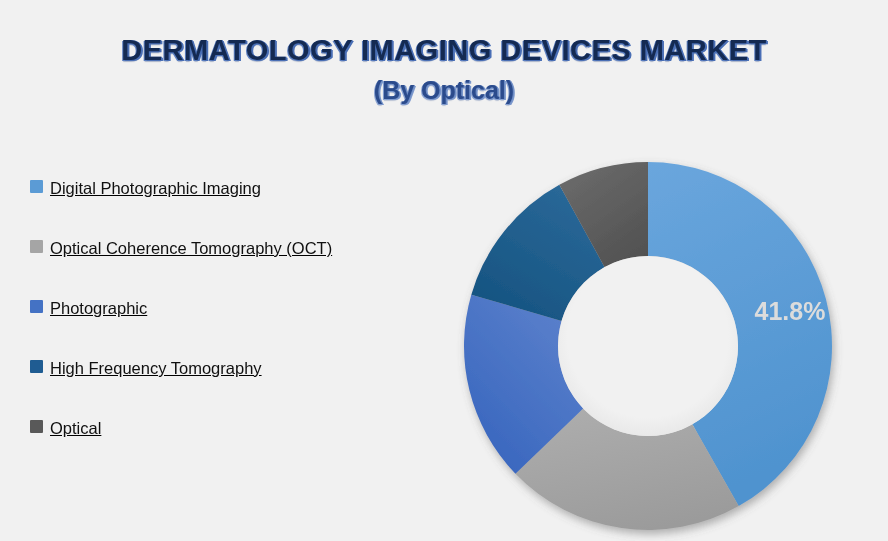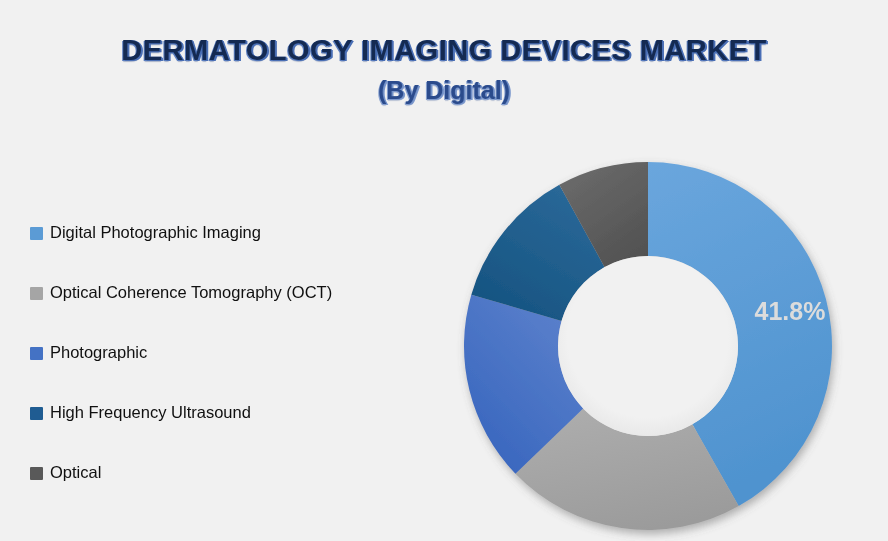--- a/index.html
+++ b/index.html
@@ -62,22 +62,23 @@
 
   
   .legend {
     position: absolute;
     left: 30px;
     top: 180px;
     width: 420px;
   }
   .legend-item {
     display: flex;
-    align-items: flex-end;
+    align-items: flex-start;
     height: 60px;
+    text-decoration: underline;
   }
   .legend-swatch {
     width: 13px;
     height: 13px;
     flex: 0 0 13px;
     margin-right: 7px;
     border-radius: 1px;
   }
   .legend-label {
     font-size: 16.5px;
@@ -109,39 +110,39 @@
     text-anchor: middle;
   }
 </style>
 </head>
 <body>
 
 <div id="chart-root">
 
   <div class="title-block">
     <h1 class="chart-title">DERMATOLOGY IMAGING DEVICES MARKET</h1>
-    <h2 class="chart-subtitle">(By Digital)</h2>
+    <h2 class="chart-subtitle">(By Optical)</h2>
   </div>
 
   <div class="legend" id="legend">
       <div class="legend-item">
         <span class="legend-swatch" style="background: rgb(91, 155, 213);"></span>
         <span class="legend-label">Digital Photographic Imaging</span>
       </div>
       <div class="legend-item">
         <span class="legend-swatch" style="background: rgb(165, 165, 165);"></span>
         <span class="legend-label">Optical Coherence Tomography (OCT)</span>
       </div>
       <div class="legend-item">
         <span class="legend-swatch" style="background: rgb(68, 114, 196);"></span>
         <span class="legend-label">Photographic</span>
       </div>
       <div class="legend-item">
         <span class="legend-swatch" style="background: rgb(31, 92, 146);"></span>
-        <span class="legend-label">High Frequency Ultrasound</span>
+        <span class="legend-label">High Frequency Tomography</span>
       </div>
       <div class="legend-item">
         <span class="legend-swatch" style="background: rgb(89, 89, 89);"></span>
         <span class="legend-label">Optical</span>
       </div>
     </div>
 
   <div class="donut-wrap">
     <svg class="donut-svg" viewBox="0 0 430 410" xmlns="http://www.w3.org/2000/svg">
       <defs>

